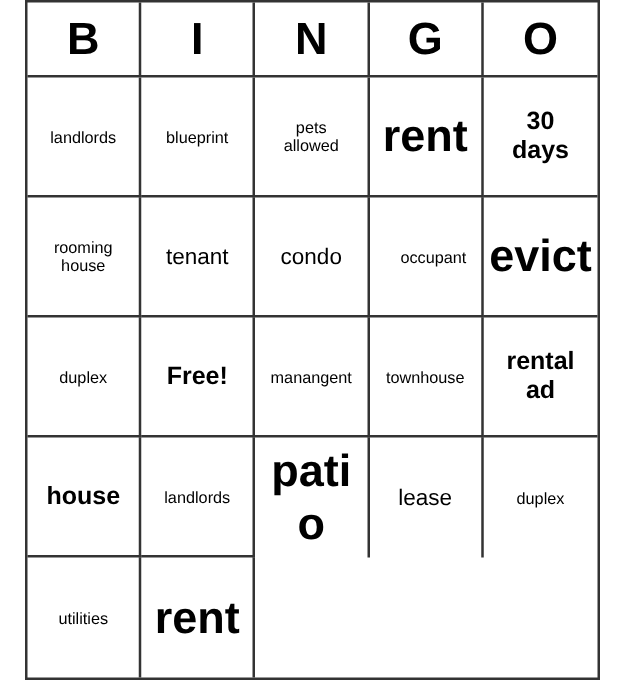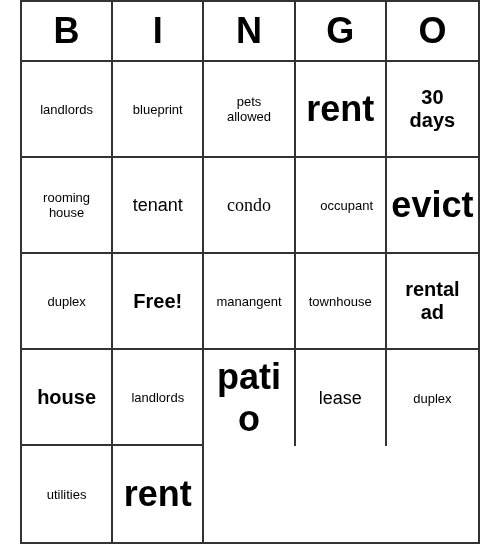--- a/index.html
+++ b/index.html
@@ -120,21 +120,21 @@
 days</span>
       </div>
       <div class="bingo-cell">
         <span class="size-small" style="white-space: pre-line;">rooming
 house</span>
       </div>
       <div class="bingo-cell">
         <span class="size-medium" style="white-space: pre-line;">tenant</span>
       </div>
       <div class="bingo-cell">
-        <span class="size-medium" style="white-space: pre-line; font-family: Liberation Serif, serif;">condo</span>
+        <span class="size-medium" style="white-space: pre-line;">condo</span>
       </div>
       <div class="bingo-cell">
         <span class="size-small" style="white-space: pre-line; margin-left: 13px;">occupant</span>
       </div>
       <div class="bingo-cell">
         <span class="size-xlarge" style="white-space: pre-line;">evict</span>
       </div>
       <div class="bingo-cell">
         <span class="size-small" style="white-space: pre-line;">duplex</span>
       </div>

